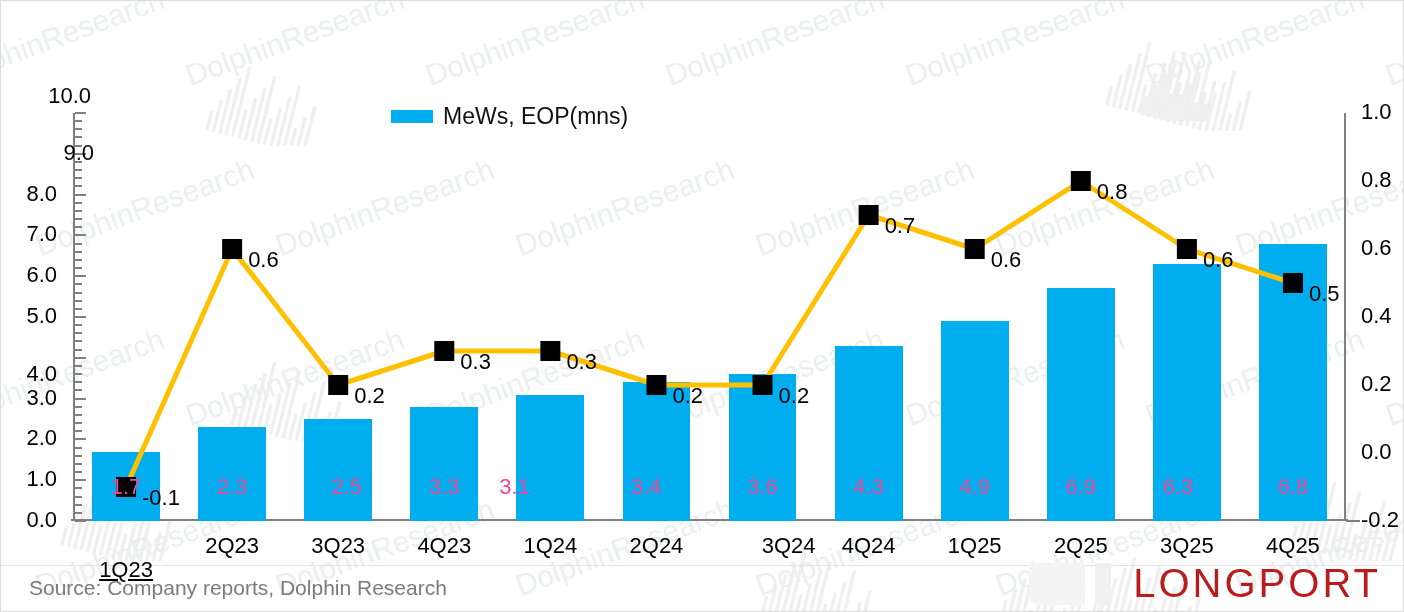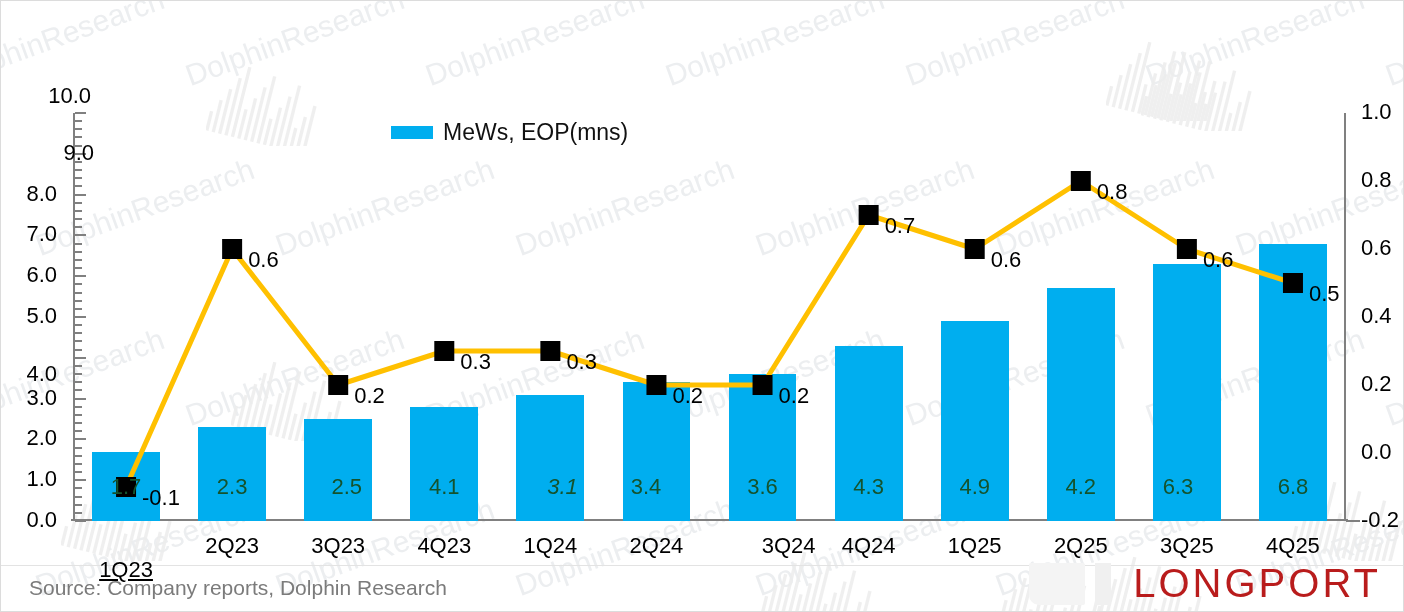--- a/index.html
+++ b/index.html
@@ -125,21 +125,21 @@
   }
 
   
   .bar{
     position:absolute;
     background:#00AEEF;
     z-index:3;
   }
   .bar-val{
     position:absolute;
-    font-size:22px;color:#14532d;
+    font-size:22px;color:#ec4899;
     text-align:center;
     z-index:4;
     white-space:nowrap;
   }
 
   
   #lineSvg{
     position:absolute;left:0;top:0;
     width:1273px;height:408px;
     z-index:5;
@@ -389,21 +389,21 @@
         <rect x="80.6" y="35" width="3.4" height="53" fill="#ededed" transform="rotate(14 60 45)"></rect>
         <rect x="87.19999999999999" y="22" width="3.4" height="66" fill="#ededed" transform="rotate(14 60 45)"></rect>
         <rect x="93.8" y="64" width="3.4" height="24" fill="#ededed" transform="rotate(14 60 45)"></rect>
         <rect x="100.39999999999999" y="51" width="3.4" height="37" fill="#ededed" transform="rotate(14 60 45)"></rect>
         <rect x="107" y="38" width="3.4" height="50" fill="#ededed" transform="rotate(14 60 45)"></rect>
       </svg>
     </div>
 
 
   <div id="legend">
-    <div class="lg" style="left:0px;top:16px;text-align:right;">
+    <div class="lg" style="left:0px;top:0px;text-align:right;">
       <span class="lg-bar-swatch"></span>
       <span>MeWs, EOP(mns)</span>
     </div>
   </div>
 
   <div id="plot">
     <div class="axis-v left"></div>
     <div class="axis-v right"></div>
     <div class="axis-h" style="bottom:0;"></div>
     <svg id="lineSvg" viewBox="0 0 1273 408">
@@ -509,27 +509,27 @@
     <div class="ylab-right" style="top: 438px;">0.0</div>
     <div class="ylab-right" style="top: 370px;">0.2</div>
     <div class="ylab-right" style="top: 302px;">0.4</div>
     <div class="ylab-right" style="top: 234px;">0.6</div>
     <div class="ylab-right" style="top: 166px;">0.8</div>
     <div class="ylab-right" style="top: 98px;">1.0</div>
     <div style="position: absolute; left: 1345px; top: 519px; width: 14px; height: 2px; background: rgb(128, 128, 128); z-index: 4;"></div>
     <div class="bar-val" style="left: 91.095px; width: 67.8933px; top: 473px;">1.7</div>
     <div class="bar-val" style="left: 197.178px; width: 67.8933px; top: 473px;">2.3</div>
     <div class="bar-val" style="left: 303.262px; width: 85px; top: 473px;">2.5</div>
-    <div class="bar-val" style="left: 409.345px; width: 67.8933px; top: 473px;">4.1</div>
-    <div class="bar-val" style="left: 533px; width: 57px; top: 473px; font-style: italic;">3.1</div>
+    <div class="bar-val" style="left: 409.345px; width: 67.8933px; top: 473px;">3.3</div>
+    <div class="bar-val" style="left: 485px; width: 57px; top: 473px;">3.1</div>
     <div class="bar-val" style="left: 611px; width: 67.8933px; top: 473px;">3.4</div>
     <div class="bar-val" style="left: 727.595px; width: 67.8933px; top: 473px;">3.6</div>
     <div class="bar-val" style="left: 833.678px; width: 67.8933px; top: 473px;">4.3</div>
     <div class="bar-val" style="left: 939.762px; width: 67.8933px; top: 473px;">4.9</div>
-    <div class="bar-val" style="left: 1045.84px; width: 67.8933px; top: 473px;">4.2</div>
+    <div class="bar-val" style="left: 1045.84px; width: 67.8933px; top: 473px;">6.9</div>
     <div class="bar-val" style="left: 1151.93px; width: 50px; top: 473px;">6.3</div>
     <div class="bar-val" style="left: 1258.01px; width: 67.8933px; top: 473px;">6.8</div>
     <div class="xlab" style="left: 72px; width: 106.083px; top: 556px; text-decoration: underline;">1Q23</div>
     <div class="xlab" style="left: 178.083px; width: 106.083px; top: 532px;">2Q23</div>
     <div class="xlab" style="left: 284.167px; width: 106.083px; top: 532px;">3Q23</div>
     <div class="xlab" style="left: 390.25px; width: 106.083px; top: 532px;">4Q23</div>
     <div class="xlab" style="left: 496.333px; width: 106.083px; top: 532px;">1Q24</div>
     <div class="xlab" style="left: 602.417px; width: 106.083px; top: 532px;">2Q24</div>
     <div class="xlab" style="left: 708.5px; width: 106.083px; top: 532px; text-align: right;">3Q24</div>
     <div class="xlab" style="left: 814.583px; width: 106.083px; top: 532px;">4Q24</div>

